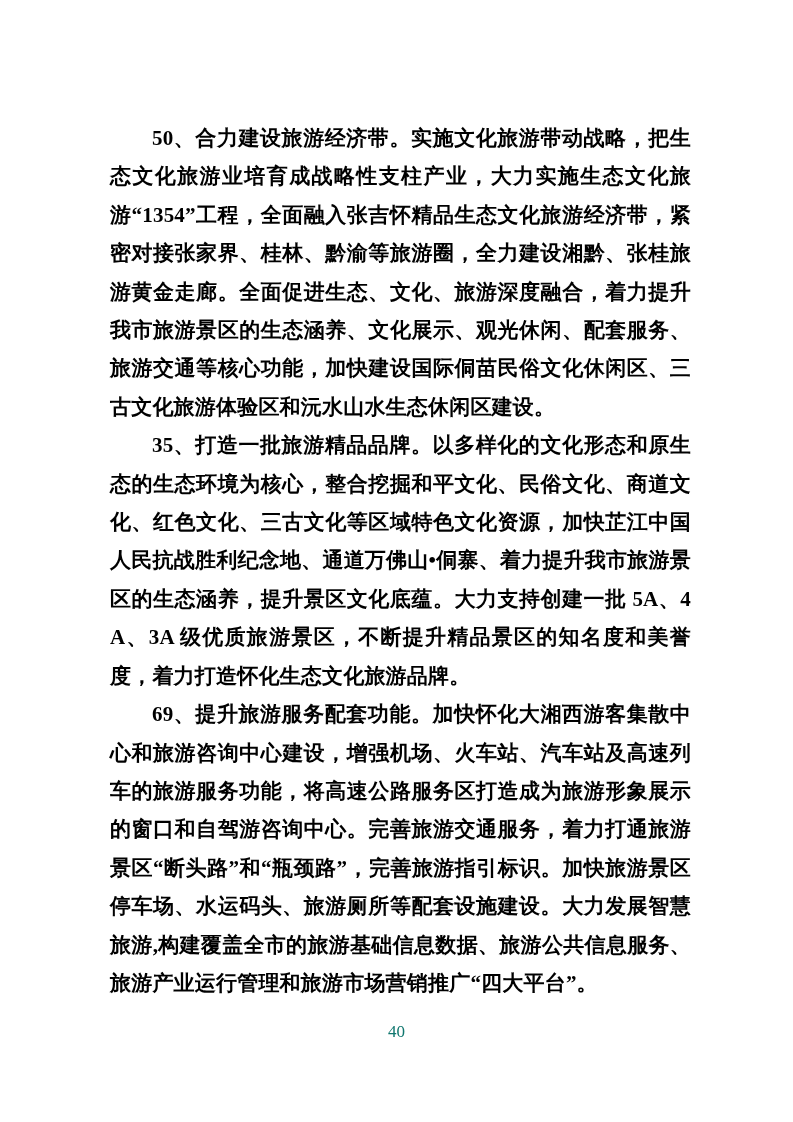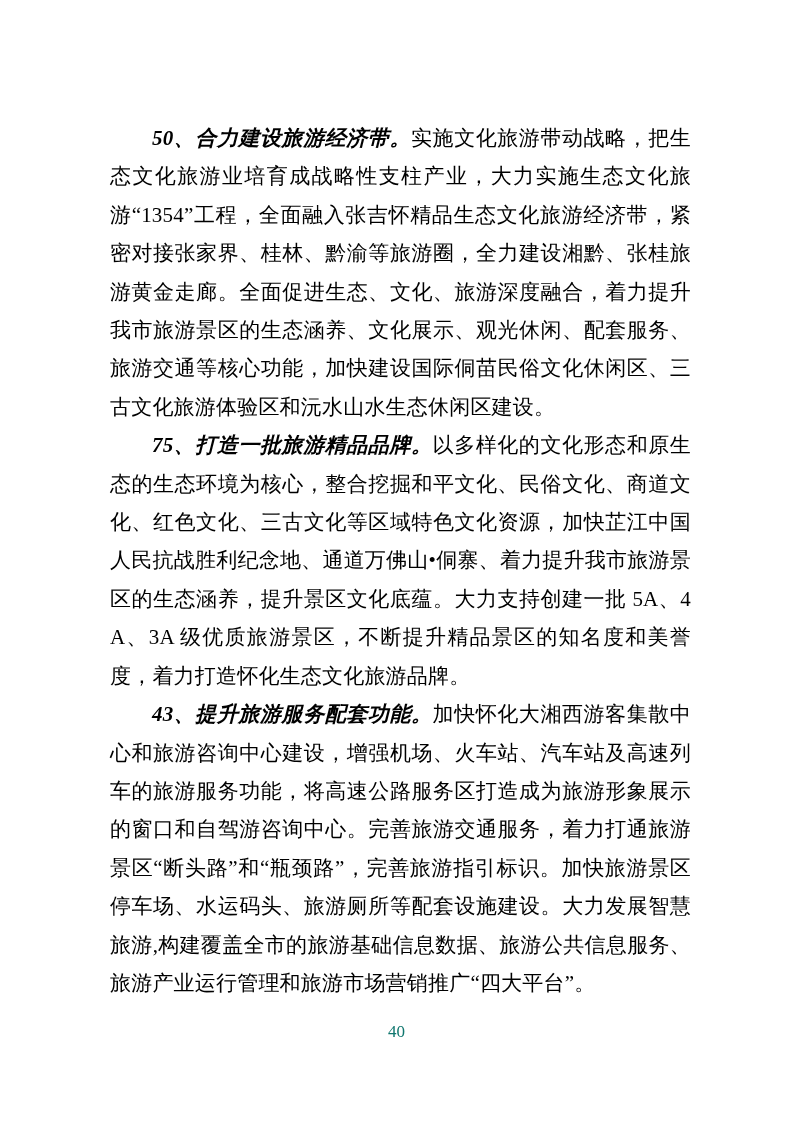--- a/index.html
+++ b/index.html
@@ -28,43 +28,42 @@
     font-size: 21px;
     line-height: 38.4px;
     text-align: justify;
     text-align-last: left;
     text-indent: 42px;
     word-break: break-all;
     letter-spacing: 0.2px;
   }
   .para-heading {
     font-weight: bold;
-    font-style: italic;
   }
   .para-body {
-    font-weight: normal;
+    font-weight: bold;
   }
   .page-number {
     position: absolute;
     top: 1022px;
     left: 0;
     width: 100%;
     text-align: center;
     font-size: 17px;
     color: #0f766e;
   }
 </style>
 </head>
 <body>
 
 <div class="page">
   <div class="content">
 
     <p class="para"><span class="para-heading">50、合力建设旅游经济带。</span><span class="para-body">实施文化旅游带动战略，把生态文化旅游业培育成战略性支柱产业，大力实施生态文化旅游“1354”工程，全面融入张吉怀精品生态文化旅游经济带，紧密对接张家界、桂林、黔渝等旅游圈，全力建设湘黔、张桂旅游黄金走廊。全面促进生态、文化、旅游深度融合，着力提升我市旅游景区的生态涵养、文化展示、观光休闲、配套服务、旅游交通等核心功能，加快建设国际侗苗民俗文化休闲区、三古文化旅游体验区和沅水山水生态休闲区建设。</span></p>
 
-    <p class="para"><span class="para-heading">75、打造一批旅游精品品牌。</span><span class="para-body">以多样化的文化形态和原生态的生态环境为核心，整合挖掘和平文化、民俗文化、商道文化、红色文化、三古文化等区域特色文化资源，加快芷江中国人民抗战胜利纪念地、通道万佛山•侗寨、着力提升我市旅游景区的生态涵养，提升景区文化底蕴。大力支持创建一批 5A、4A、3A 级优质旅游景区，不断提升精品景区的知名度和美誉度，着力打造怀化生态文化旅游品牌。</span></p>
+    <p class="para"><span class="para-heading">35、打造一批旅游精品品牌。</span><span class="para-body">以多样化的文化形态和原生态的生态环境为核心，整合挖掘和平文化、民俗文化、商道文化、红色文化、三古文化等区域特色文化资源，加快芷江中国人民抗战胜利纪念地、通道万佛山•侗寨、着力提升我市旅游景区的生态涵养，提升景区文化底蕴。大力支持创建一批 5A、4A、3A 级优质旅游景区，不断提升精品景区的知名度和美誉度，着力打造怀化生态文化旅游品牌。</span></p>
 
-    <p class="para"><span class="para-heading">43、提升旅游服务配套功能。</span><span class="para-body">加快怀化大湘西游客集散中心和旅游咨询中心建设，增强机场、火车站、汽车站及高速列车的旅游服务功能，将高速公路服务区打造成为旅游形象展示的窗口和自驾游咨询中心。完善旅游交通服务，着力打通旅游景区“断头路”和“瓶颈路”，完善旅游指引标识。加快旅游景区停车场、水运码头、旅游厕所等配套设施建设。大力发展智慧旅游,构建覆盖全市的旅游基础信息数据、旅游公共信息服务、旅游产业运行管理和旅游市场营销推广“四大平台”。</span></p>
+    <p class="para"><span class="para-heading">69、提升旅游服务配套功能。</span><span class="para-body">加快怀化大湘西游客集散中心和旅游咨询中心建设，增强机场、火车站、汽车站及高速列车的旅游服务功能，将高速公路服务区打造成为旅游形象展示的窗口和自驾游咨询中心。完善旅游交通服务，着力打通旅游景区“断头路”和“瓶颈路”，完善旅游指引标识。加快旅游景区停车场、水运码头、旅游厕所等配套设施建设。大力发展智慧旅游,构建覆盖全市的旅游基础信息数据、旅游公共信息服务、旅游产业运行管理和旅游市场营销推广“四大平台”。</span></p>
 
   </div>
 
   <div class="page-number">40</div>
 </div>
 
 </body></html>

